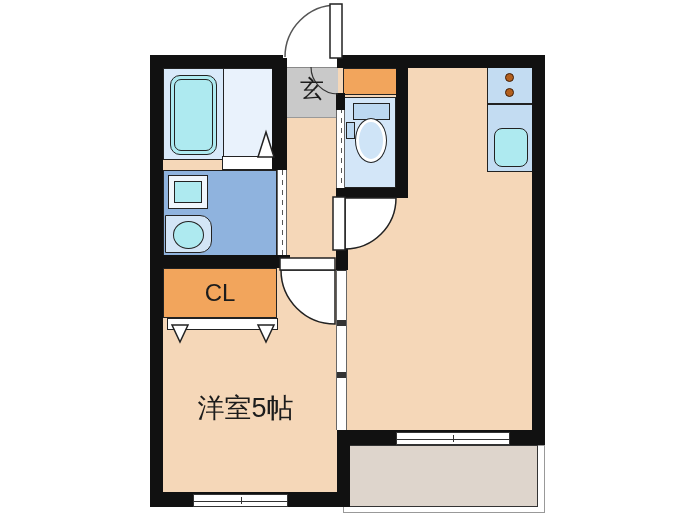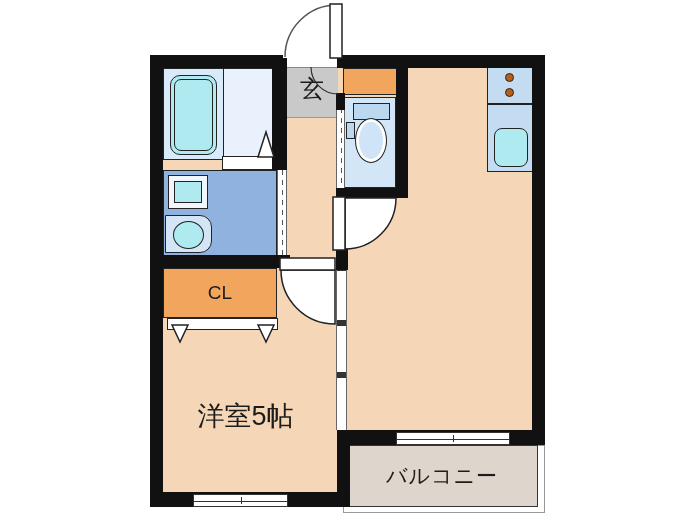--- a/index.html
+++ b/index.html
@@ -107,17 +107,16 @@
     <path d="M 345 198 L 396 198 A 51 51 0 0 1 345 249 Z" fill="#fff" stroke="#222" stroke-width="1.5"></path>
     <rect x="333" y="197" width="12" height="53" fill="#fff" stroke="#222" stroke-width="1.5"></rect>
     <path d="M 335 270 L 335 324 A 54 54 0 0 1 281 270 Z" fill="#fff" stroke="#222" stroke-width="1.5"></path>
     <rect x="280" y="258" width="55" height="12" fill="#fff" stroke="#222" stroke-width="1.5"></rect>
     <polygon points="266,132 274,157 258,157" fill="#fff" stroke="#222" stroke-width="1.5"></polygon>
     <polygon points="172,325 188,325 180,342" fill="#fff" stroke="#222" stroke-width="1.5"></polygon>
     <polygon points="258,325 274,325 266,342" fill="#fff" stroke="#222" stroke-width="1.5"></polygon>
   </svg>
 
   <div class="abs room-label" style="left:286px;top:64px;width:52px;height:50px;font-size:24px;">玄</div>
-  <div class="abs room-label" style="left:163px;top:268px;width:114px;height:50px;font-size:19px;">CL</div>
-  <div class="abs room-label" style="left:158px;top:390px;width:175px;height:36px;font-size:27px;margin-top:8px;">洋室5帖</div>
-  <div class="abs room-label" style="left:348px;top:461px;width:188px;height:30px;font-size:21px;letter-spacing:1px;">バルコニー</div>
+  <div class="abs room-label" style="left:163px;top:268px;width:114px;height:50px;font-size:24px;">CL</div>
+  <div class="abs room-label" style="left:158px;top:390px;width:175px;height:36px;font-size:27px;">洋室5帖</div>
 
 </div>
 
 </body></html>

